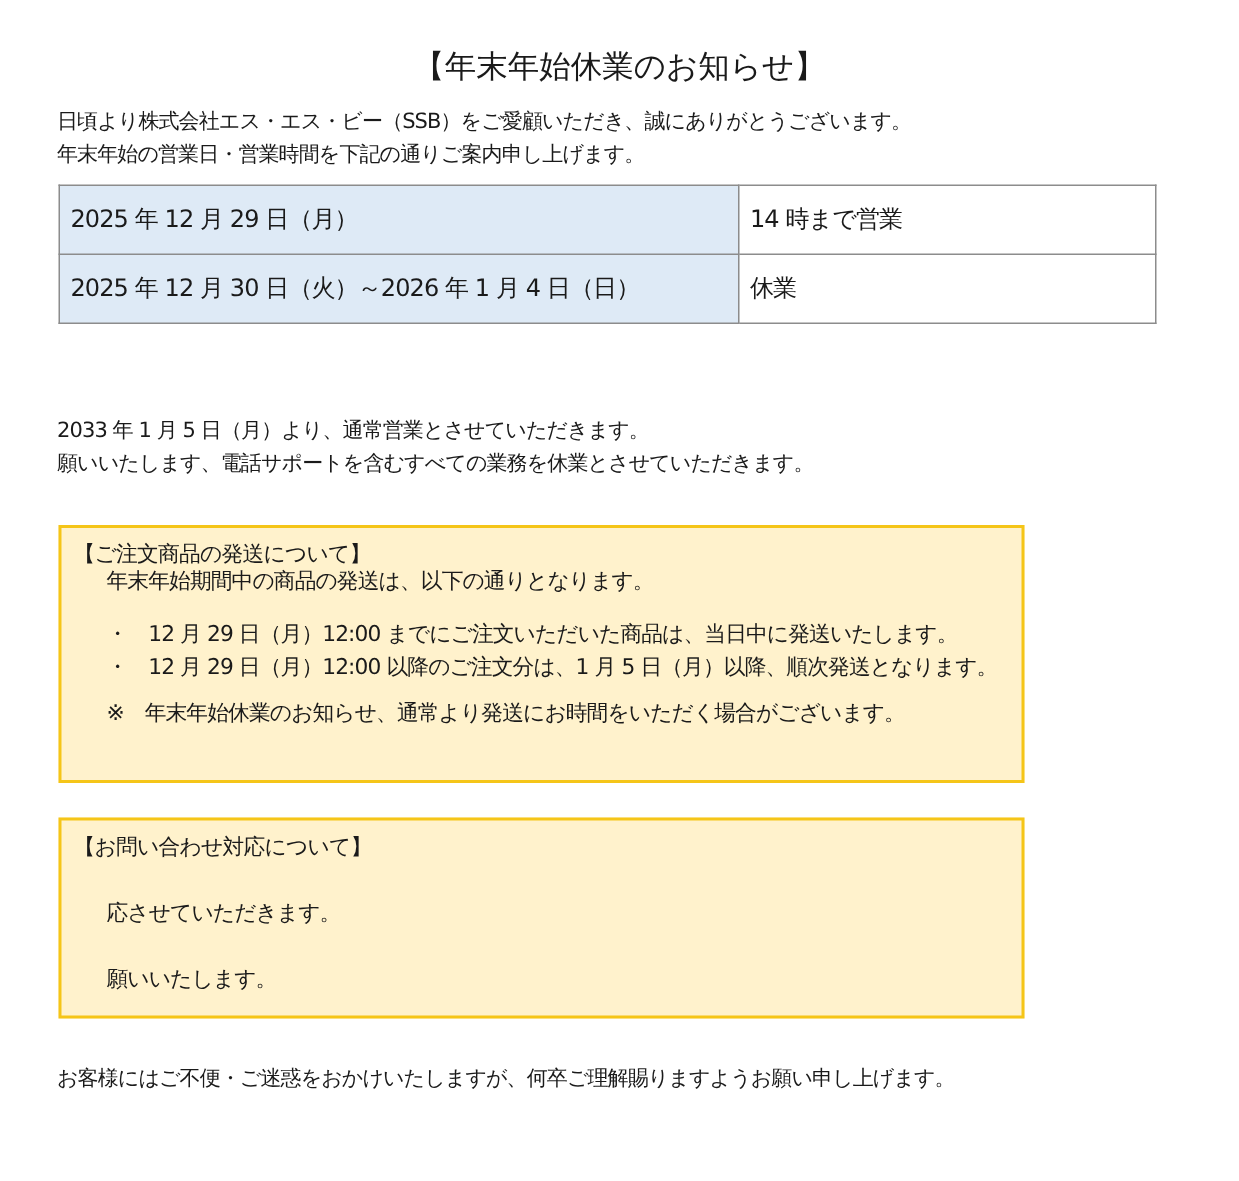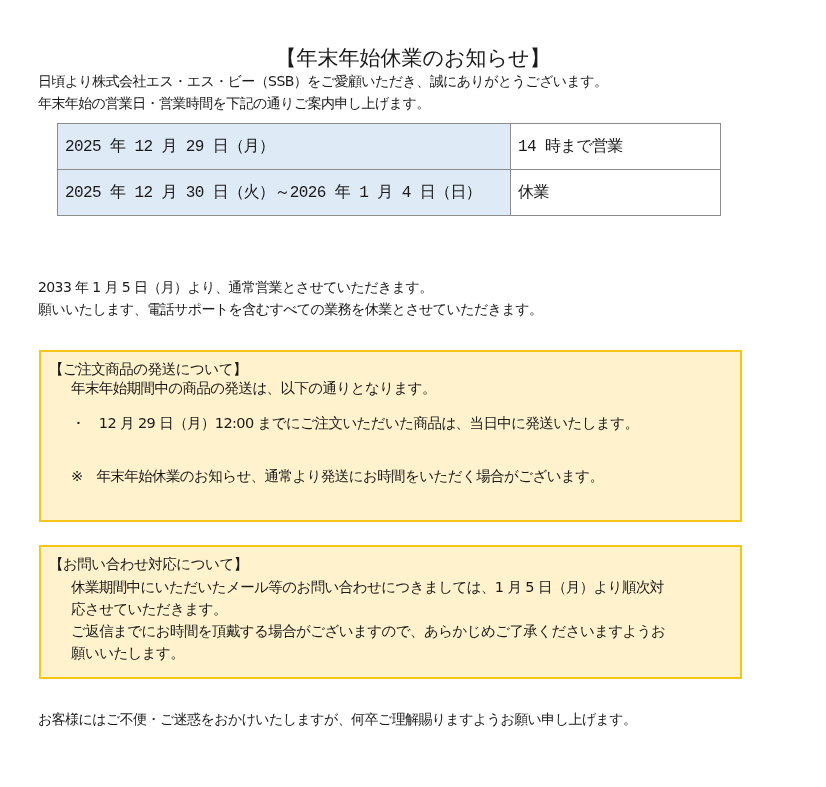--- a/index.html
+++ b/index.html
@@ -2,37 +2,36 @@
 <html><head>
 <meta charset="utf-8">
 <style>
   html, body { margin: 0; padding: 0; background: #ffffff; }
   body {
     width: 826px; height: 787px; position: relative; overflow: hidden;
     font-family: "DejaVu Sans", "Liberation Sans", sans-serif;
     color: #1a1a1a;
   }
   .title {
-    position: absolute; top: 44px; left: 0; width: 826px; text-align: center;
+    position: absolute; top: 30px; left: 0; width: 826px; text-align: center;
     font-size: 21px; letter-spacing: 0px;
   }
   .p { position: absolute; left: 38px; font-size: 14px; line-height: 22px; white-space: nowrap; letter-spacing: -0.6px; }
   table.sched {
-    position: absolute; left: 57px; top: 123px; width: 664px;
+    position: absolute; left: 39px; top: 123px; width: 732px;
     border-collapse: collapse;
-    font-family: Liberation Mono, monospace;
   }
   table.sched td {
     border: 1.5px solid #8c8c8c; height: 45px; padding: 0 0 0 7px;
     font-size: 16px; white-space: nowrap; letter-spacing: -0.6px;
   }
   table.sched td.d { background: #deeaf6; width: 445px; }
   table.sched td.s { background: #ffffff; }
   .box {
-    position: absolute; left: 39px; width: 703px;
+    position: absolute; left: 39px; width: 644px;
     background: #fff2cc; border: 2px solid #f5c518;
     box-sizing: border-box;
   }
   .box .h { position: absolute; left: 8px; font-size: 14.5px; white-space: nowrap; letter-spacing: -0.5px; }
   .box .l { position: absolute; font-size: 14.5px; white-space: nowrap; letter-spacing: -0.6px; line-height: 22px; }
 </style>
 </head>
 <body>
 
 <div class="title">【年末年始休業のお知らせ】</div>
@@ -53,24 +52,23 @@
 </tbody>
   </table>
 
 <div class="p" style="top:276px">2033 年 1 月 5 日（月）より、通常営業とさせていただきます。</div>
 <div class="p" style="top:298px">願いいたします、電話サポートを含むすべての業務を休業とさせていただきます。</div>
 
 <div class="box" style="top:350px; height:172px">
   <div class="h" style="top:8px">【ご注文商品の発送について】</div>
   <div class="l" style="left:30px; top:25px">年末年始期間中の商品の発送は、以下の通りとなります。</div>
   <div class="l" style="left:30px; top:60px">・　12 月 29 日（月）12:00 までにご注文いただいた商品は、当日中に発送いたします。</div>
+  <div class="l" style="left:30px; top:82px">・　12 月 29 日（月）12:00 以降のご注文分は、1 月 5 日（月）以降、順次発送となります。</div>
   <div class="l" style="left:30px; top:113px">※　年末年始休業のお知らせ、通常より発送にお時間をいただく場合がございます。</div>
 </div>
 
 <div class="box" style="top:545px; height:134px">
   <div class="h" style="top:8px">【お問い合わせ対応について】</div>
-  <div class="l" style="left:30px; top:29px">休業期間中にいただいたメール等のお問い合わせにつきましては、1 月 5 日（月）より順次対</div>
   <div class="l" style="left:30px; top:51px">応させていただきます。</div>
-  <div class="l" style="left:30px; top:73px">ご返信までにお時間を頂戴する場合がございますので、あらかじめご了承くださいますようお</div>
   <div class="l" style="left:30px; top:95px">願いいたします。</div>
 </div>
 
 <div class="p" style="top:708px">お客様にはご不便・ご迷惑をおかけいたしますが、何卒ご理解賜りますようお願い申し上げます。</div>
 
 </body></html>

